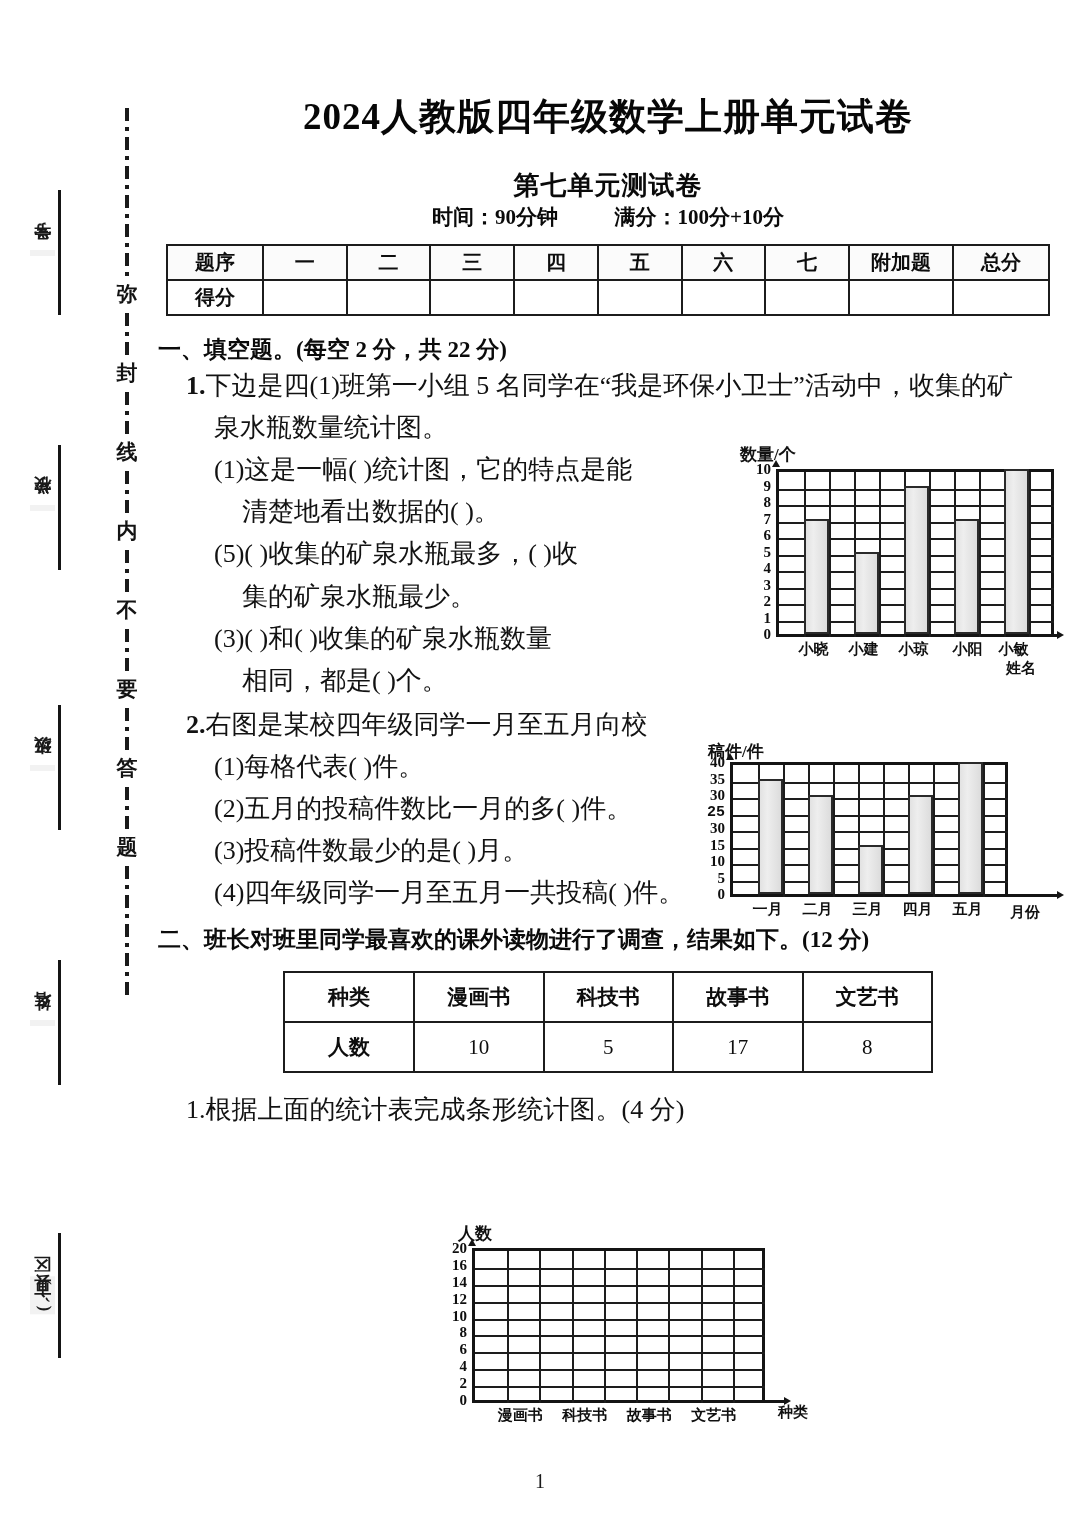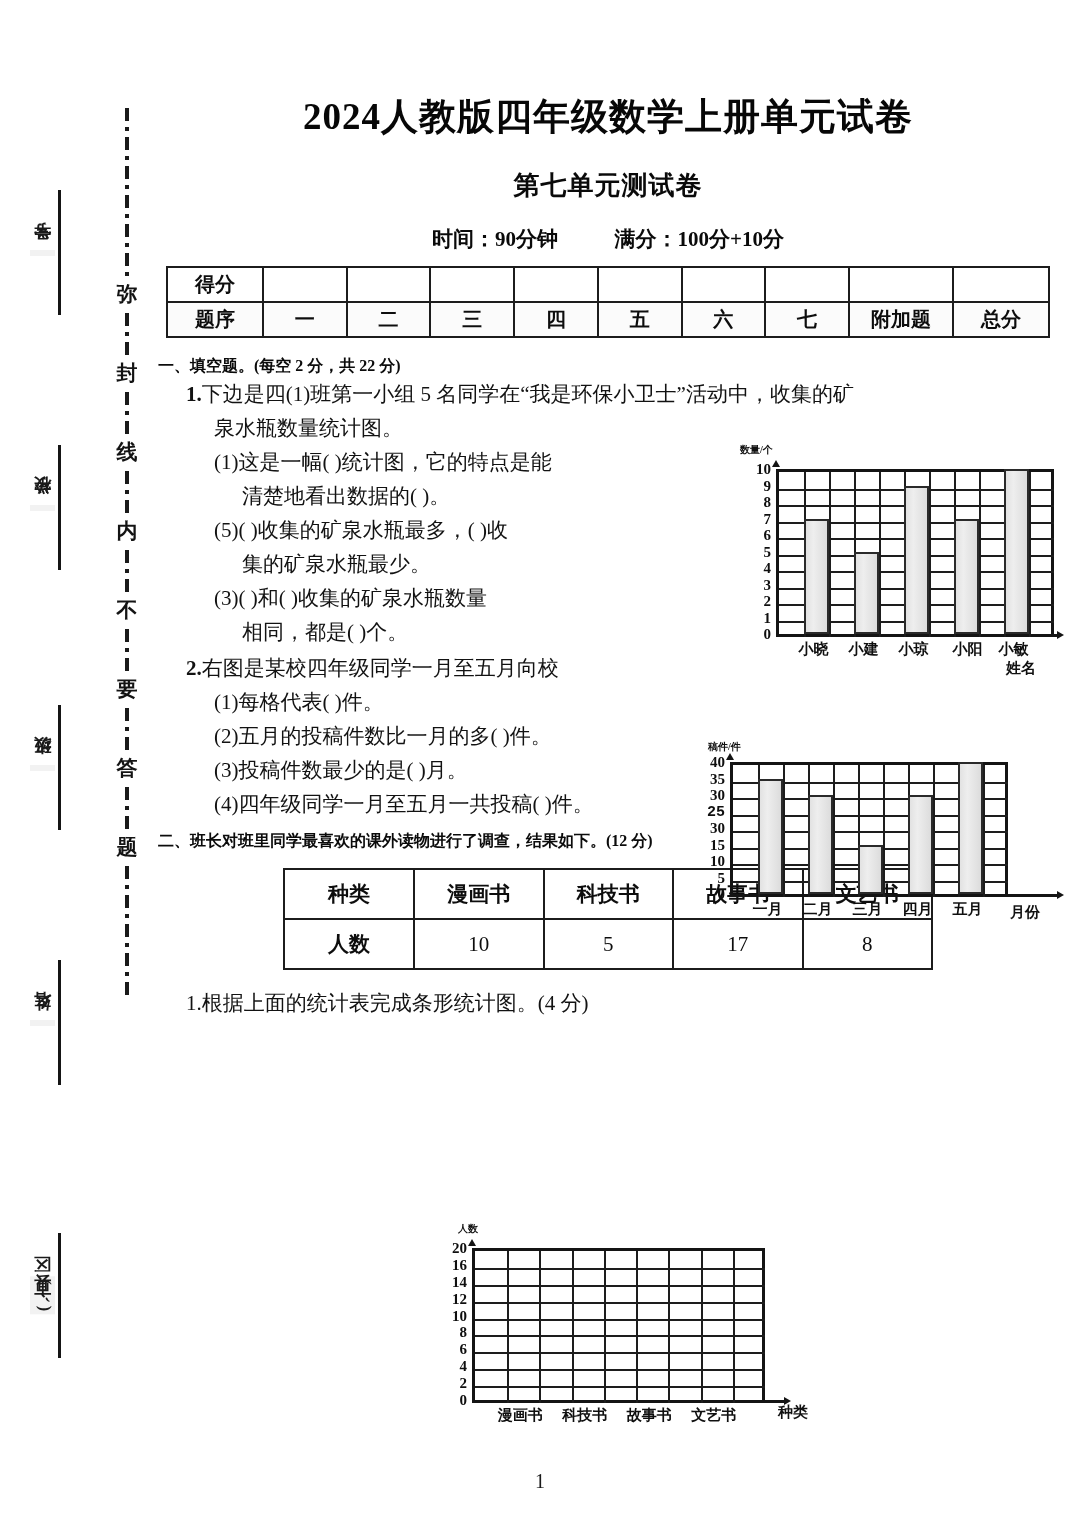--- a/index.html
+++ b/index.html
@@ -99,21 +99,20 @@
     font-size: 26px;
     font-weight: 700;
     margin-top: 26px;
     letter-spacing: 1px;
     color: #0a0a0a;
   }
   #exam-meta {
     text-align: center;
     font-size: 21px;
     font-weight: 700;
-    margin-top: 22px;
     color: #0a0a0a;
   }
   #exam-meta .meta-gap { display: inline-block; width: 46px; }
 
   
   #score-table {
     border-collapse: collapse;
     margin: 13px auto 0 auto;
     width: 884px;
     table-layout: fixed;
@@ -127,45 +126,45 @@
     color: #0d0d0d;
     padding: 0;
   }
   #score-table td.head-cell { background: #fbfbfb; }
   #score-table col.c-first { width: 96px; }
   #score-table col.c-extra { width: 104px; }
   #score-table col.c-total { width: 96px; }
 
   
   .section-head {
-    font-size: 16px;
+    font-size: 23px;
     font-weight: 700;
     margin-top: 18px;
     letter-spacing: 0px;
     color: #0b0b0b;
   }
   .q-block { position: relative; }
   .q-line {
-    font-size: 21px;
+    font-size: 26px;
     line-height: 1.62;
     color: #121212;
   }
   .indent-1 { padding-left: 28px; }
   .indent-2 { padding-left: 56px; }
   .indent-3 { padding-left: 84px; }
   .qnum { font-weight: 700; }
 
   
   .chart {
     position: absolute;
     font-family: "Liberation Serif", "DejaVu Serif", serif;
   }
   .chart-ylabel {
     position: absolute;
-    font-size: 10px;
+    font-size: 17px;
     font-weight: 700;
     white-space: nowrap;
     color: #111;
   }
   .chart-xlabel {
     position: absolute;
     font-size: 15px;
     font-weight: 700;
     white-space: nowrap;
     color: #111;
@@ -377,43 +376,43 @@
         <col>
         <col>
         <col>
         <col>
         <col>
         <col>
       <col class="c-extra">
         <col class="c-total">
     </colgroup>
     <tbody>
-      <tr>
-        <td>得分</td>
-        <td></td>
-        <td></td>
-        <td></td>
-        <td></td>
-        <td></td>
-        <td></td>
-        <td></td>
-        <td></td>
-        <td></td>
-      </tr>
       <tr>
         <td class="head-cell">题序</td>
         <td class="head-cell">一</td>
         <td class="head-cell">二</td>
         <td class="head-cell">三</td>
         <td class="head-cell">四</td>
         <td class="head-cell">五</td>
         <td class="head-cell">六</td>
         <td class="head-cell">七</td>
         <td class="head-cell">附加题</td>
         <td class="head-cell">总分</td>
+      </tr>
+      <tr>
+        <td>得分</td>
+        <td></td>
+        <td></td>
+        <td></td>
+        <td></td>
+        <td></td>
+        <td></td>
+        <td></td>
+        <td></td>
+        <td></td>
       </tr>
     </tbody>
   </table>
 
   <div class="section-head">一、填空题。(每空 2 分，共 22 分)</div>
 
   <div class="q-block">
     <div class="q-line indent-1">
       <span class="qnum">1.</span><span>下边是四(1)班第一小组 5 名同学在“我是环保小卫士”活动中，收集的矿</span>
     </div>

